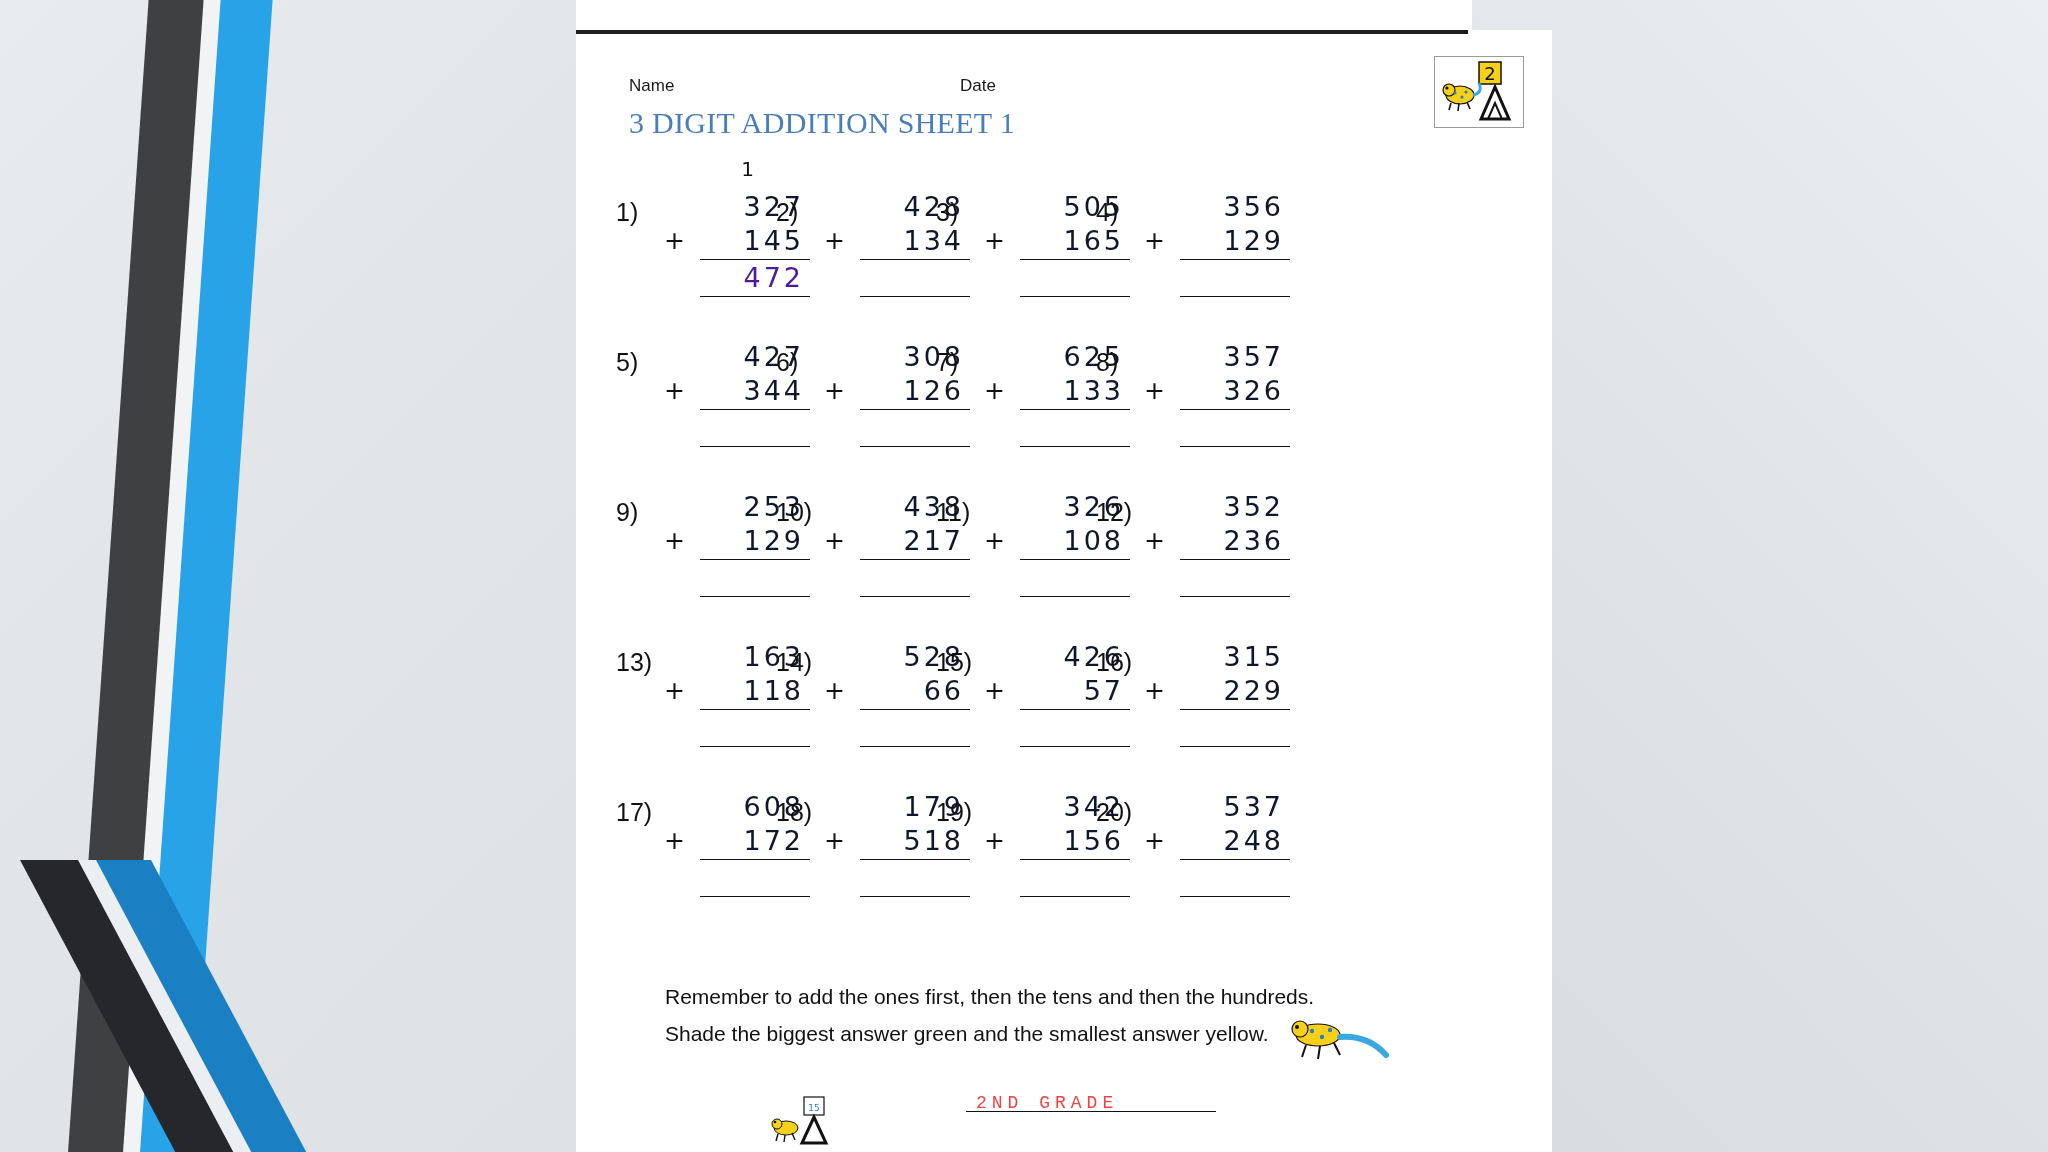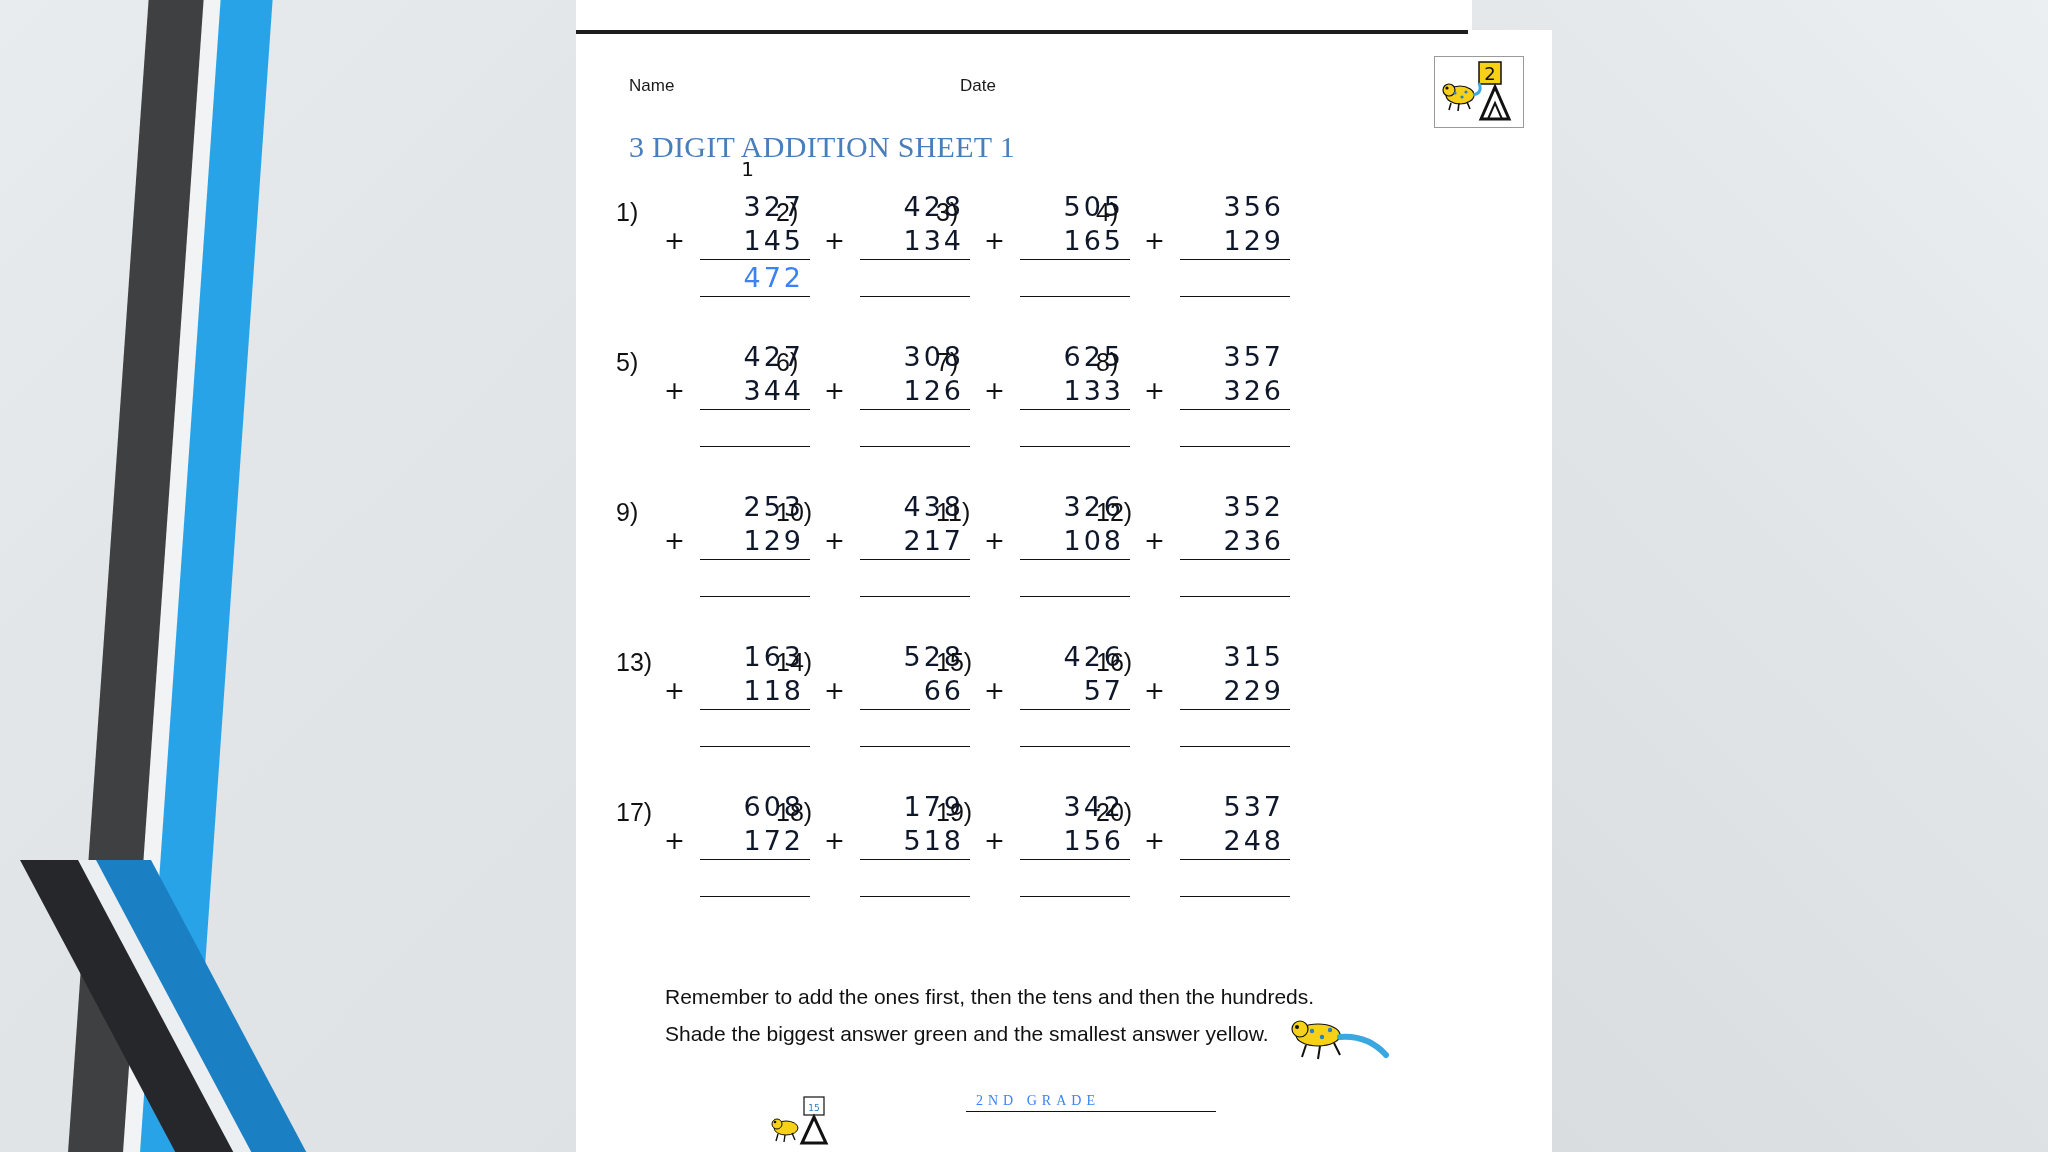--- a/index.html
+++ b/index.html
@@ -103,21 +103,21 @@
     font-size: 17px;
     color: #1a1a1a;
     font-family: "Liberation Sans", sans-serif;
   }
   .namedate.name { left: 53px; }
   .namedate.date { left: 384px; }
 
   .title {
     position: absolute;
     left: 53px;
-    top: 100px;
+    top: 76px;
     font-family: "Liberation Serif", serif;
     font-size: 30px;
     color: #4a7ebb;
     letter-spacing: .3px;
   }
 
   .logo-box {
     position: absolute;
     right: 28px;
     top: 26px;
@@ -189,21 +189,21 @@
   }
   .rule {
     border-bottom: 1.6px solid #111;
     margin-left: 36px;
     margin-top: 1px;
   }
   .answer {
     text-align: right;
     font-size: 27px;
     font-family: "DejaVu Sans", sans-serif;
-    color: #3b82f6;
+    color: #4c1d95;
     letter-spacing: 3px;
     padding-right: 6px;
     line-height: 36px;
     min-height: 36px;
   }
   .rule2 {
     border-bottom: 1.6px solid #111;
     margin-left: 36px;
     margin-top: 0px;
   }
@@ -241,24 +241,24 @@
     top: 18px;
     font-family: "Liberation Serif", serif;
     font-size: 26px;
     letter-spacing: 1px;
     color: #111;
   }
   .brand-sub {
     position: absolute;
     left: 210px;
     top: -2px;
-    font-family: Liberation Serif, serif;
-    font-size: 14px;
+    font-family: Liberation Mono, monospace;
+    font-size: 18px;
     letter-spacing: 5px;
-    color: #3b82f6;
+    color: #ef4444;
   }
   .brand-line {
     position: absolute;
     left: 200px;
     top: 16px;
     width: 250px;
     border-bottom: 1.5px solid #111;
   }
 </style>
 </head>

